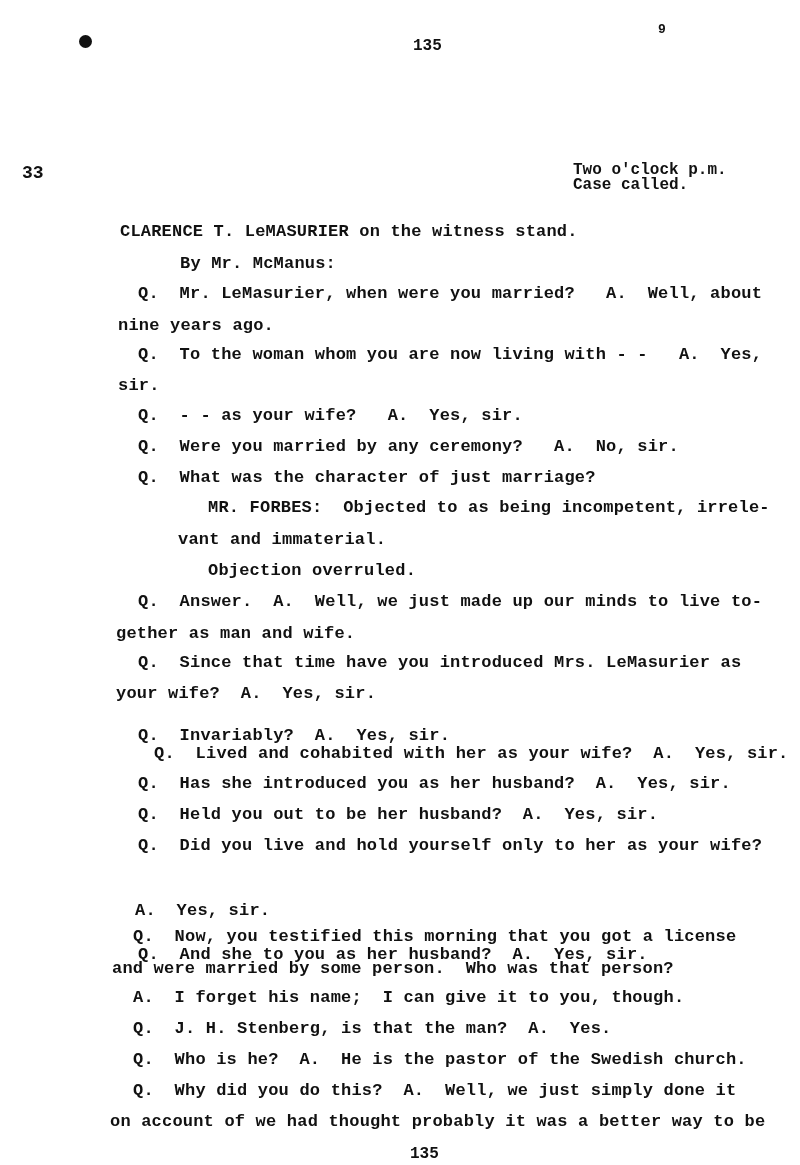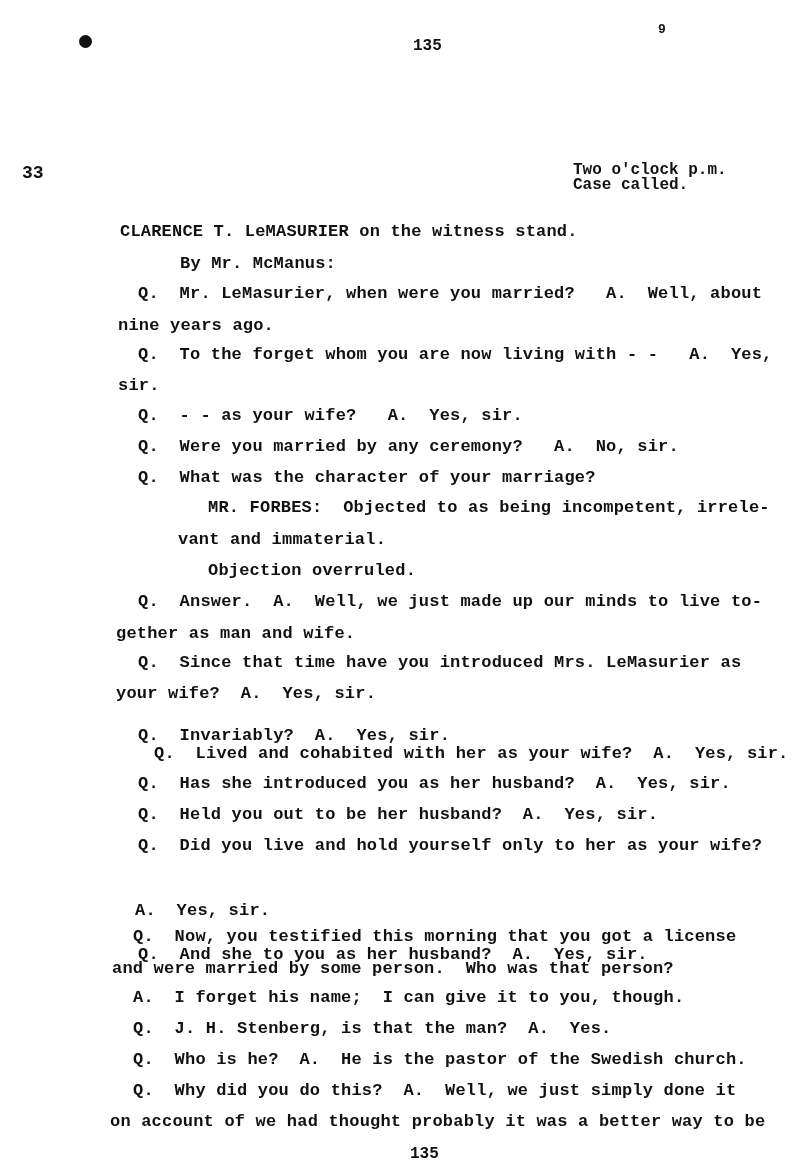--- a/index.html
+++ b/index.html
@@ -20,25 +20,25 @@
 <div class="abs" style="left:658px;top:22px;font-size:13px;">9</div>
 <div class="abs" style="left:22px;top:165px;font-size:18px;">33</div>
 <div class="abs" style="left:573px;top:162px;">Two o'clock p.m.</div>
 <div class="abs" style="left:573px;top:177px;">Case called.</div>
 
 <div id="transcript">
     <div class="line" style="left: 120px; top: 224px;">CLARENCE T. LeMASURIER on the witness stand.</div>
     <div class="line" style="left: 180px; top: 256px;">By Mr. McManus:</div>
     <div class="line" style="left: 138px; top: 286px;">Q.  Mr. LeMasurier, when were you married?   A.  Well, about</div>
     <div class="line" style="left: 118px; top: 318px;">nine years ago.</div>
-    <div class="line" style="left: 138px; top: 347px;">Q.  To the forget whom you are now living with - -   A.  Yes,</div>
+    <div class="line" style="left: 138px; top: 347px;">Q.  To the woman whom you are now living with - -   A.  Yes,</div>
     <div class="line" style="left: 118px; top: 378px;">sir.</div>
     <div class="line" style="left: 138px; top: 408px;">Q.  - - as your wife?   A.  Yes, sir.</div>
     <div class="line" style="left: 138px; top: 439px;">Q.  Were you married by any ceremony?   A.  No, sir.</div>
-    <div class="line" style="left: 138px; top: 470px;">Q.  What was the character of your marriage?</div>
+    <div class="line" style="left: 138px; top: 470px;">Q.  What was the character of just marriage?</div>
     <div class="line" style="left: 208px; top: 500px;">MR. FORBES:  Objected to as being incompetent, irrele-</div>
     <div class="line" style="left: 178px; top: 532px;">vant and immaterial.</div>
     <div class="line" style="left: 208px; top: 563px;">Objection overruled.</div>
     <div class="line" style="left: 138px; top: 594px;">Q.  Answer.  A.  Well, we just made up our minds to live to-</div>
     <div class="line" style="left: 116px; top: 626px;">gether as man and wife.</div>
     <div class="line" style="left: 138px; top: 655px;">Q.  Since that time have you introduced Mrs. LeMasurier as</div>
     <div class="line" style="left: 116px; top: 686px; font-family: Liberation Mono, monospace;">your wife?  A.  Yes, sir.</div>
     <div class="line" style="left: 138px; top: 728px;">Q.  Invariably?  A.  Yes, sir.</div>
     <div class="line" style="left: 138px; top: 746px; margin-left: 16px;">Q.  Lived and cohabited with her as your wife?  A.  Yes, sir.</div>
     <div class="line" style="left: 138px; top: 776px;">Q.  Has she introduced you as her husband?  A.  Yes, sir.</div>

